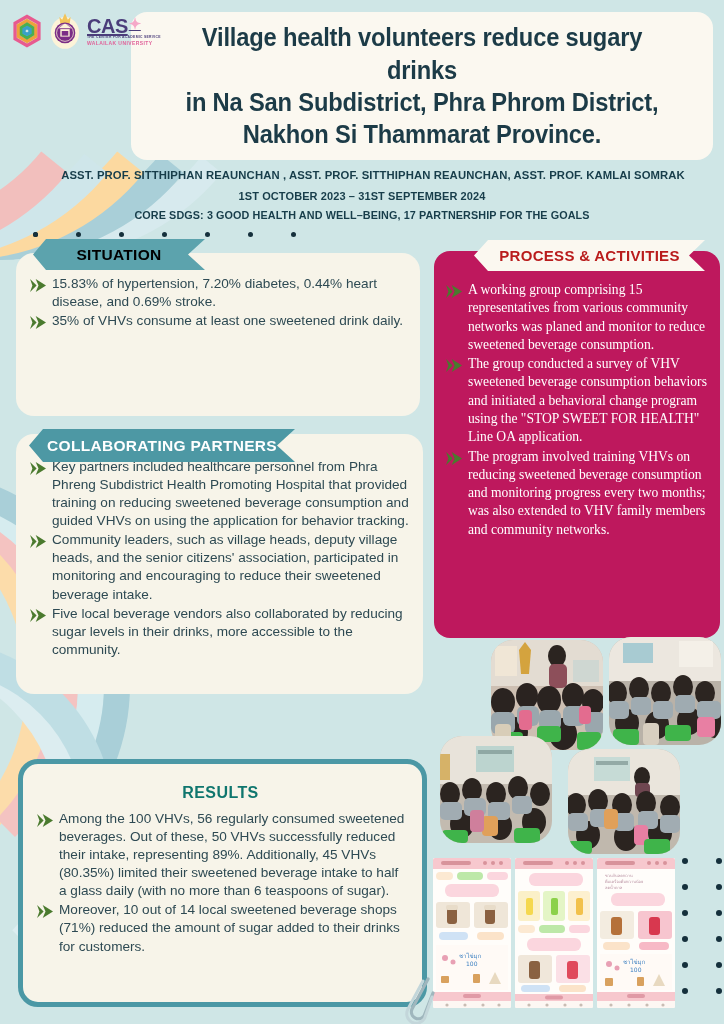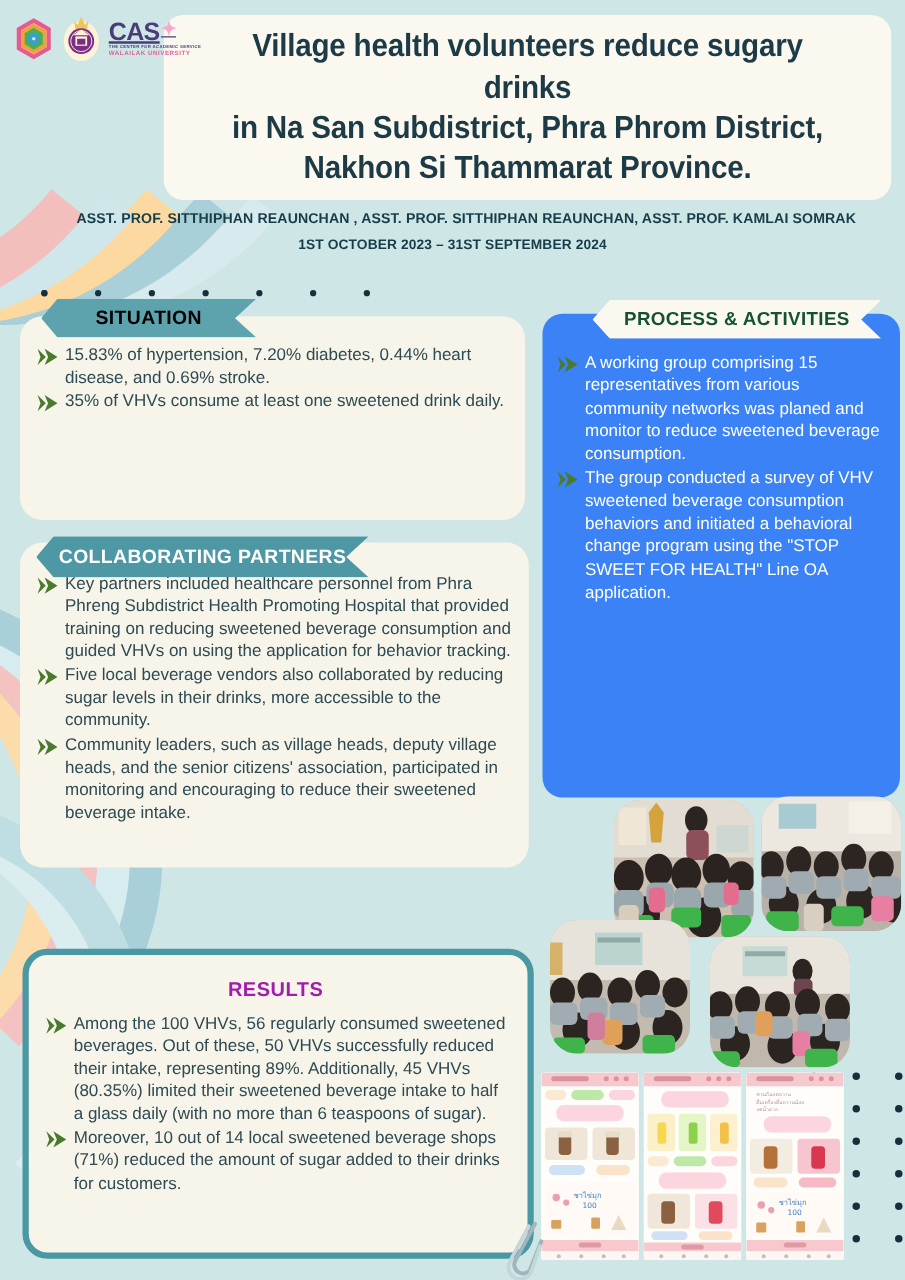--- a/index.html
+++ b/index.html
@@ -107,43 +107,43 @@
     background: #5ca3ad; color:#000000; font-size: 15.5px;
     clip-path: polygon(13px 0, 100% 0, calc(100% - 17px) 50%, 100% 100%, 13px 100%, 0 50%);
   }
   .banner-partners {
     left: 29px; top: 429px; width: 266px; height: 33px;
     background: #4d98a4; color:#ffffff; font-size: 15.5px;
     clip-path: polygon(14px 0, 100% 0, calc(100% - 18px) 50%, 100% 100%, 14px 100%, 0 50%);
   }
   .banner-process {
     left: 474px; top: 240px; width: 231px; height: 31px;
-    background: #fbf8f0; color:#14532d; font-size: 15px;
+    background: #fbf8f0; color:#b91c1c; font-size: 15px;
     clip-path: polygon(14px 0, 100% 0, calc(100% - 16px) 50%, 100% 100%, 14px 100%, 0 50%);
   }
 
   
   .card { position: absolute; z-index: 3; }
   .card-cream { background:#f7f4e9; border-radius: 18px; }
 
   .card-situation { left: 16px; top: 253px; width: 404px; height: 163px; }
   .card-partners  { left: 16px; top: 434px; width: 407px; height: 260px; }
   .card-process   { left: 434px; top: 251px; width: 286px; height: 387px;
-                    background:#3b82f6; border-radius: 16px; }
+                    background:#be185d; border-radius: 16px; font-family: Liberation Serif, serif; }
   .card-results   { left: 18px; top: 759px; width: 409px; height: 248px;
                     background:#f7f4e9; border: 5px solid #4b98a5; border-radius: 20px; }
 
   .card-body { padding: 12px 16px 10px 12px; }
   .card-situation .card-body { padding: 22px 14px 8px 10px; }
   .card-partners  .card-body { padding: 24px 14px 8px 10px; }
   .card-process   .card-body { padding: 30px 12px 8px 8px; }
   .card-results   .card-body { padding: 8px 14px 8px 10px; }
 
   .results-title {
-    text-align:center; font-size: 16px; font-weight: 800; color:#a21caf;
+    text-align:center; font-size: 16px; font-weight: 800; color:#0f766e;
     letter-spacing: 0.4px; margin: 12px 0 8px 0;
   }
 
   ul.bullets { list-style: none; }
   ul.bullets li {
     position: relative; padding-left: 26px; margin-bottom: 1px;
     font-size: 13.6px; line-height: 1.33; color: #2e4a53;
   }
   .card-process ul.bullets li { color: #ffffff; font-size: 13.6px; line-height:1.345; }
   ul.bullets li .arrow {
@@ -266,20 +266,21 @@
   <div class="title-card">
     <div class="title-text">
       <div>Village health volunteers reduce sugary drinks</div>
       <div>in Na San Subdistrict, Phra Phrom District,</div>
       <div>Nakhon Si Thammarat Province.</div>
     </div>
   </div>
 
   <div class="meta meta-authors">ASST. PROF. SITTHIPHAN REAUNCHAN , ASST. PROF. SITTHIPHAN REAUNCHAN, ASST. PROF. KAMLAI SOMRAK</div>
   <div class="meta meta-dates">1ST OCTOBER 2023 – 31ST SEPTEMBER 2024</div>
+  <div class="meta meta-sdgs">CORE SDGS: 3 GOOD HEALTH AND WELL–BEING, 17 PARTNERSHIP FOR THE GOALS</div>
 
   <div class="card card-cream card-situation">
     <div class="card-body">
       <ul class="bullets" id="list-situation">
           <li><span class="arrow">
               <svg viewBox="0 0 20 16" width="19" height="15" aria-hidden="true">
                 <path d="M1 1 L8 8 L1 15 L3.5 8 Z" fill="#4a7a2e"></path>
                 <path d="M7 1 L18 8 L7 15 L10 8 Z" fill="#4a7a2e"></path>
               </svg>
             </span><span>15.83% of hypertension, 7.20% diabetes, 0.44% heart disease, and 0.69% stroke.</span></li>
@@ -301,47 +302,53 @@
               <svg viewBox="0 0 20 16" width="19" height="15" aria-hidden="true">
                 <path d="M1 1 L8 8 L1 15 L3.5 8 Z" fill="#4a7a2e"></path>
                 <path d="M7 1 L18 8 L7 15 L10 8 Z" fill="#4a7a2e"></path>
               </svg>
             </span><span>Key partners included healthcare personnel from Phra Phreng Subdistrict Health Promoting Hospital that provided training on reducing sweetened beverage consumption and guided VHVs on using the application for behavior tracking.</span></li>
           <li><span class="arrow">
               <svg viewBox="0 0 20 16" width="19" height="15" aria-hidden="true">
                 <path d="M1 1 L8 8 L1 15 L3.5 8 Z" fill="#4a7a2e"></path>
                 <path d="M7 1 L18 8 L7 15 L10 8 Z" fill="#4a7a2e"></path>
               </svg>
+            </span><span>Community leaders, such as village heads, deputy village heads, and the senior citizens' association, participated in monitoring and encouraging to reduce their sweetened beverage intake.</span></li>
+          <li><span class="arrow">
+              <svg viewBox="0 0 20 16" width="19" height="15" aria-hidden="true">
+                <path d="M1 1 L8 8 L1 15 L3.5 8 Z" fill="#4a7a2e"></path>
+                <path d="M7 1 L18 8 L7 15 L10 8 Z" fill="#4a7a2e"></path>
+              </svg>
             </span><span>Five local beverage vendors also collaborated by reducing sugar levels in their drinks, more accessible to the community.</span></li>
-          <li><span class="arrow">
-              <svg viewBox="0 0 20 16" width="19" height="15" aria-hidden="true">
-                <path d="M1 1 L8 8 L1 15 L3.5 8 Z" fill="#4a7a2e"></path>
-                <path d="M7 1 L18 8 L7 15 L10 8 Z" fill="#4a7a2e"></path>
-              </svg>
-            </span><span>Community leaders, such as village heads, deputy village heads, and the senior citizens' association, participated in monitoring and encouraging to reduce their sweetened beverage intake.</span></li>
         </ul>
     </div>
   </div>
   <div class="banner banner-partners">COLLABORATING PARTNERS</div>
 
   <div class="card card-process">
     <div class="card-body">
       <ul class="bullets" id="list-process">
           <li><span class="arrow">
               <svg viewBox="0 0 20 16" width="19" height="15" aria-hidden="true">
                 <path d="M1 1 L8 8 L1 15 L3.5 8 Z" fill="#4a7a2e"></path>
                 <path d="M7 1 L18 8 L7 15 L10 8 Z" fill="#4a7a2e"></path>
               </svg>
             </span><span>A working group comprising 15 representatives from various community networks was planed and monitor to reduce sweetened beverage consumption.</span></li>
           <li><span class="arrow">
               <svg viewBox="0 0 20 16" width="19" height="15" aria-hidden="true">
                 <path d="M1 1 L8 8 L1 15 L3.5 8 Z" fill="#4a7a2e"></path>
                 <path d="M7 1 L18 8 L7 15 L10 8 Z" fill="#4a7a2e"></path>
               </svg>
             </span><span>The group conducted a survey of VHV sweetened beverage consumption behaviors and initiated a behavioral change program using the "STOP SWEET FOR HEALTH" Line OA application.</span></li>
+          <li><span class="arrow">
+              <svg viewBox="0 0 20 16" width="19" height="15" aria-hidden="true">
+                <path d="M1 1 L8 8 L1 15 L3.5 8 Z" fill="#4a7a2e"></path>
+                <path d="M7 1 L18 8 L7 15 L10 8 Z" fill="#4a7a2e"></path>
+              </svg>
+            </span><span>The program involved training VHVs on reducing sweetened beverage consumption and monitoring progress every two months; was also extended to VHV family members and community networks.</span></li>
         </ul>
     </div>
   </div>
   <div class="banner banner-process">PROCESS &amp; ACTIVITIES</div>
 
   <div class="card card-results">
     <div class="card-body">
       <div class="results-title">RESULTS</div>
       <ul class="bullets" id="list-results">
           <li><span class="arrow">

